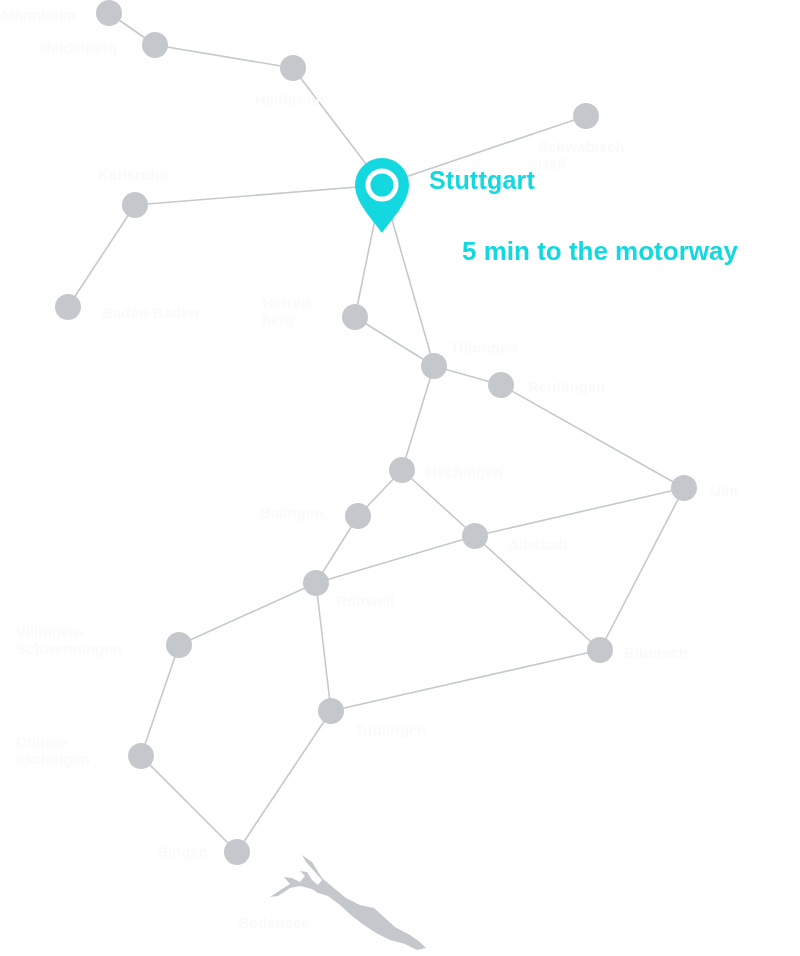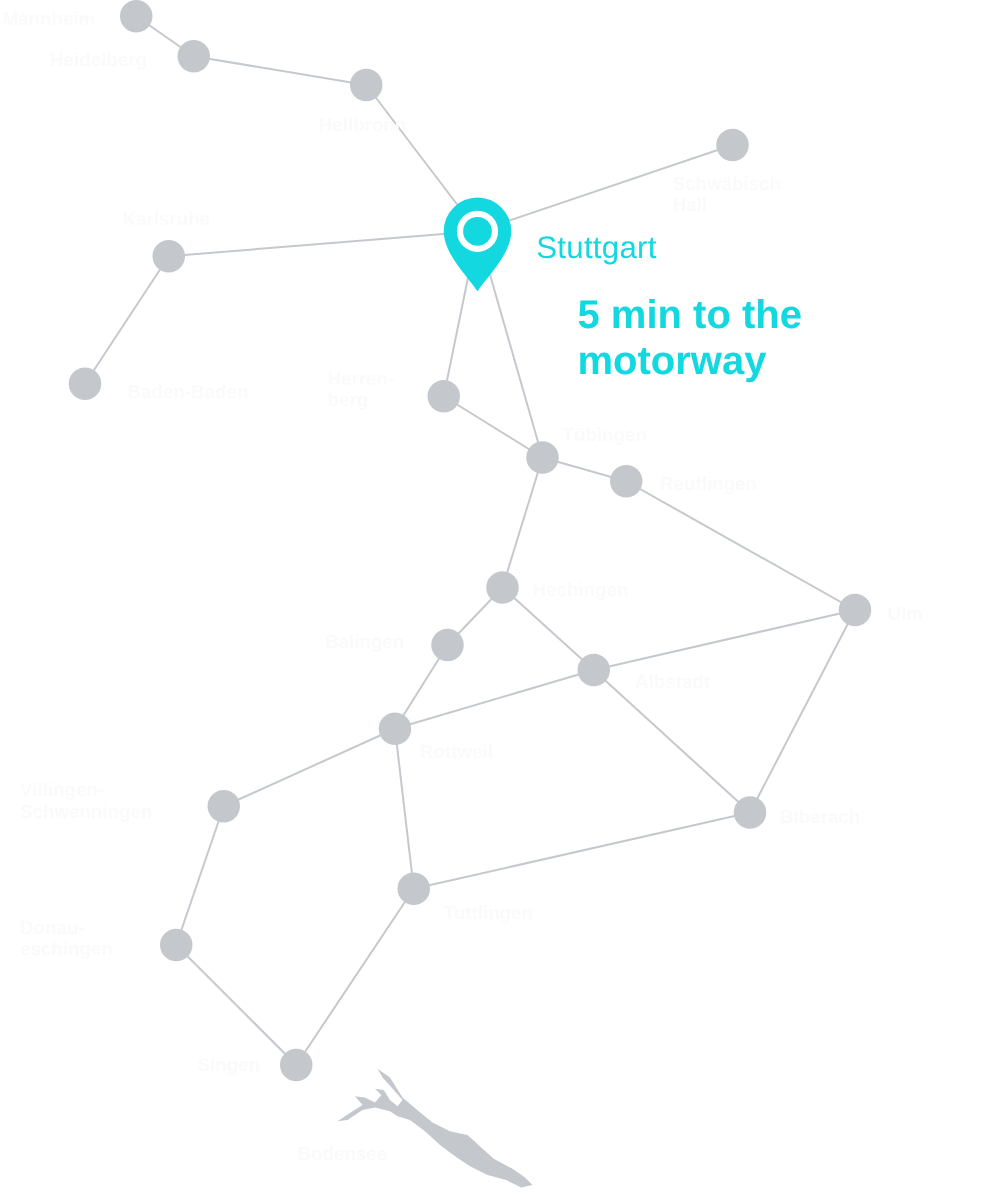--- a/index.html
+++ b/index.html
@@ -4,23 +4,23 @@
 <style>
   html, body { margin: 0; padding: 0; background: #ffffff; }
   body { width: 800px; height: 956px; position: relative; overflow: hidden;
          font-family: "Liberation Sans", sans-serif; }
   #map { position: absolute; left: 0; top: 0; width: 800px; height: 956px; }
   .edge { stroke: #c5c9ce; stroke-width: 1.6; fill: none; }
   .node { fill: #c4c8cd; }
   .city-label { fill: #fafafa; font-family: "Liberation Sans", sans-serif;
                 font-size: 15px; font-weight: bold; }
   .lake { fill: #c4c8cd; }
-  .hl-title { position: absolute; left: 429px; top: 184px; font-size: 25px;
-              font-weight: normal; color: #14d8df; letter-spacing: 0.2px; }
-  .hl-text { position: absolute; left: 462px; top: 233px; font-size: 32px;
+  .hl-title { position: absolute; left: 429px; top: 166px; font-size: 25px;
+              font-weight: bold; color: #14d8df; letter-spacing: 0.2px; }
+  .hl-text { position: absolute; left: 462px; top: 233px; font-size: 26px;
              font-weight: bold; color: #14d8df; line-height: 37px; }
 </style>
 </head>
 <body>
 
 <svg id="map" viewBox="0 0 800 956" xmlns="http://www.w3.org/2000/svg">
   <g id="edges">
       <line x1="109" y1="13" x2="155" y2="45" class="edge"></line>
       <line x1="155" y1="45" x2="293" y2="68" class="edge"></line>
       <line x1="293" y1="68" x2="382" y2="185" class="edge"></line>

